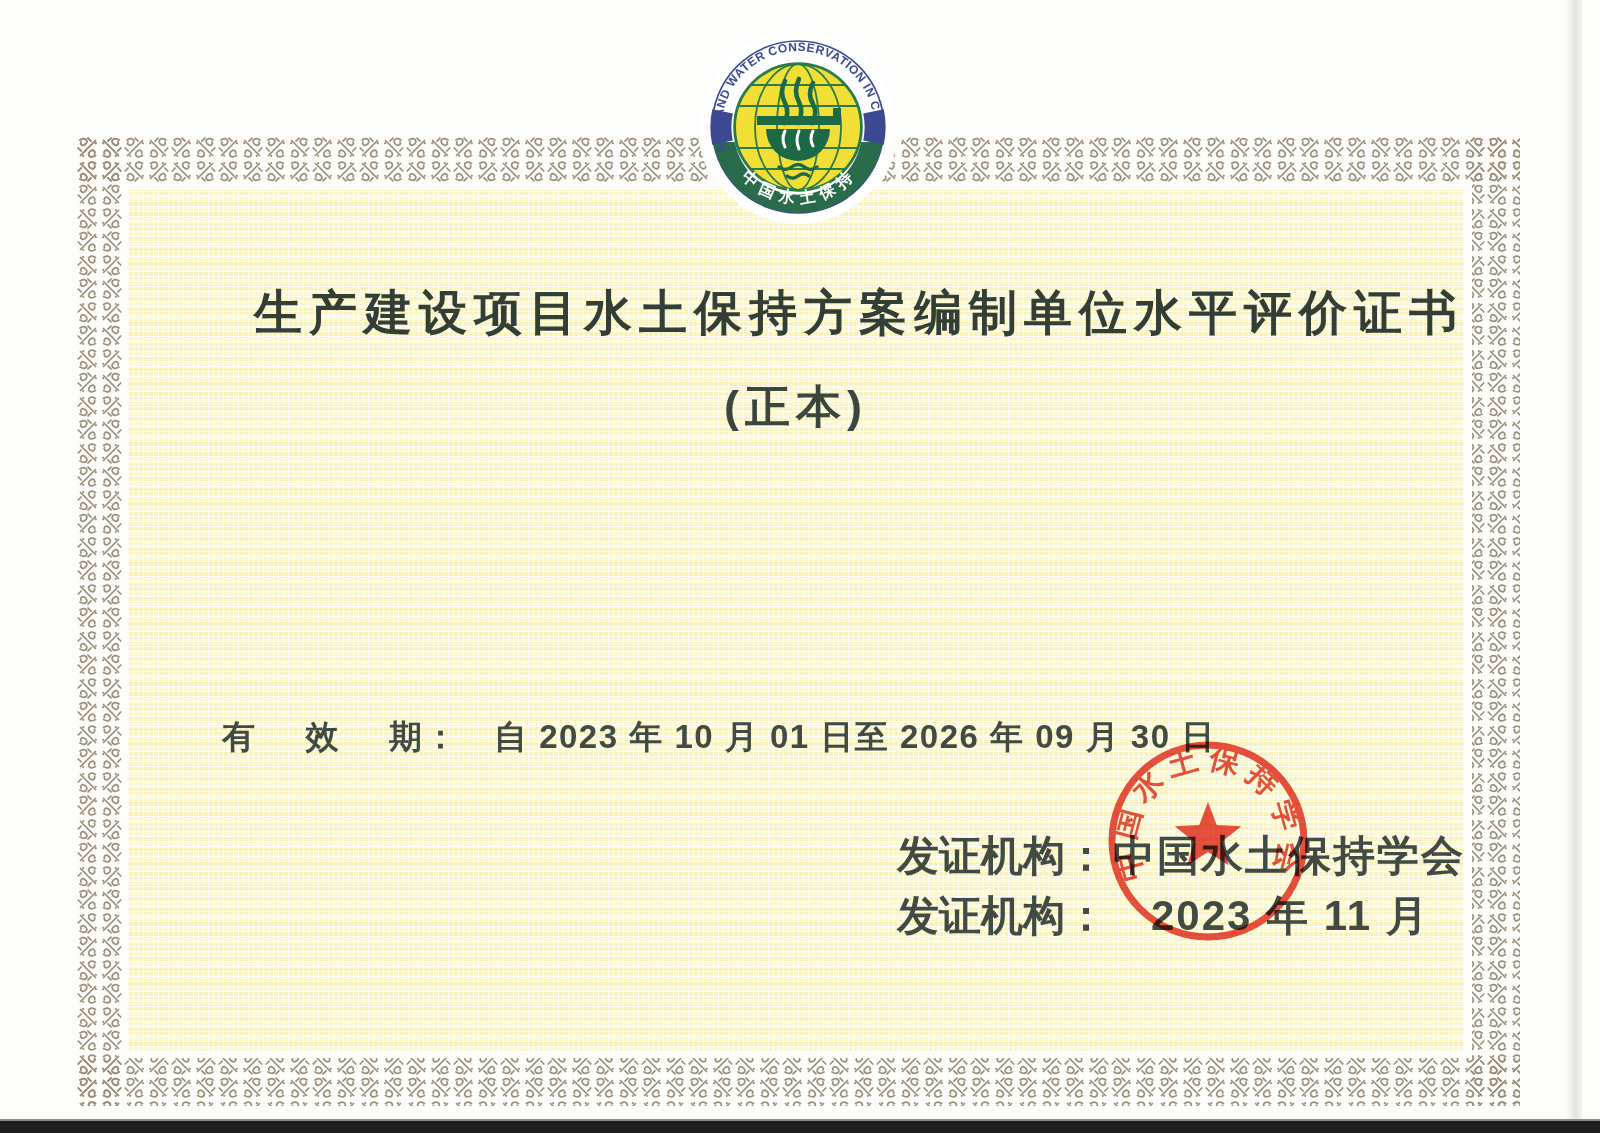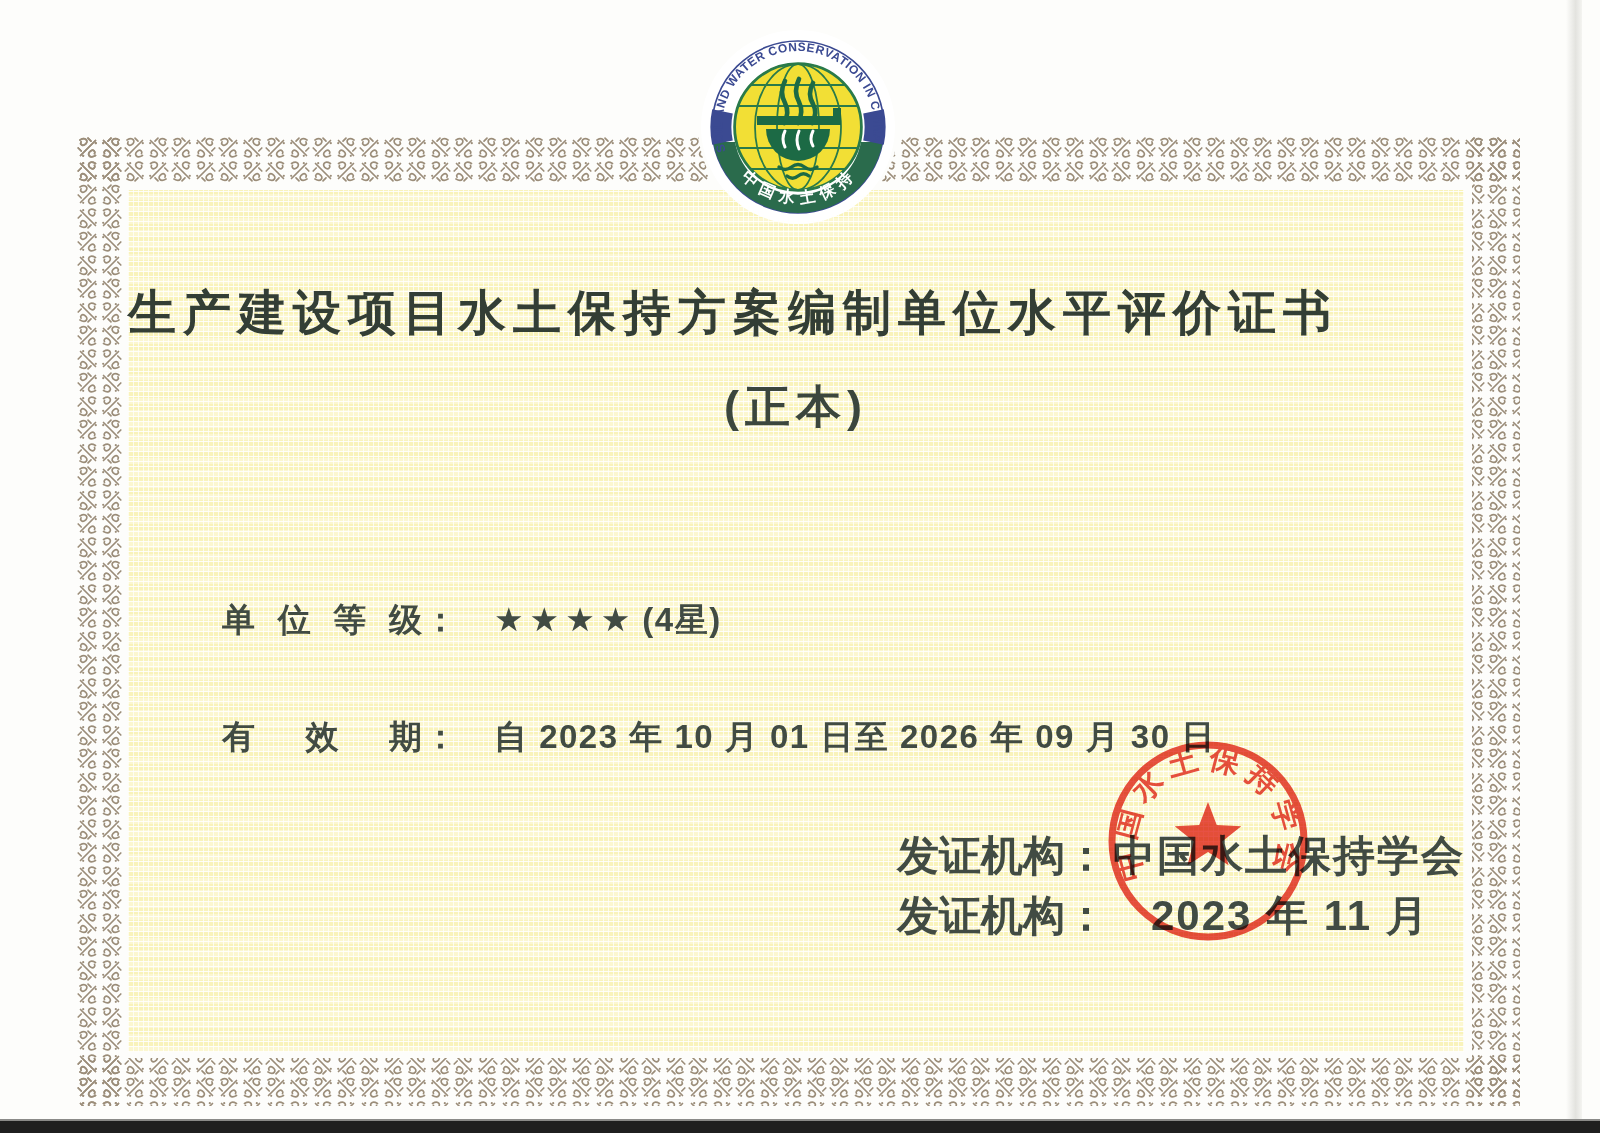--- a/index.html
+++ b/index.html
@@ -28,21 +28,21 @@
       repeating-linear-gradient(0deg, rgba(255,255,255,.88) 0 1px, rgba(255,255,255,0) 1px 5px),
       repeating-linear-gradient(90deg, rgba(255,255,255,.72) 0 1px, rgba(255,255,255,0) 1px 5px),
       repeating-linear-gradient(0deg, rgba(255,252,235,.45) 0 6px, rgba(255,255,255,0) 6px 12px);
   }
 
   
   .logo{left:698px;top:27px;width:200px;height:200px;}
 
   
   .cert-title{
-    left:128px;top:281px;width:1336px;text-align:left;
+    left:128px;top:281px;width:1336px;text-align:right;
     font-size:48px;font-weight:700;letter-spacing:7px;color:#333e35;margin:0;
   }
   .cert-subtitle{
     left:128px;top:377px;width:1336px;text-align:center;
     font-size:45px;font-weight:700;letter-spacing:6px;color:#3b463d;
   }
   .fields{left:222px;top:475px;width:1100px;height:300px;}
   .f-row{position:absolute;left:0;height:44px;white-space:nowrap;
     font-size:33px;font-weight:600;color:#414b43;}
   .f-row.r0{top:0;}  .f-row.r1{top:60px;} .f-row.r2{top:123px;}
@@ -149,24 +149,20 @@
   </text>
   <text font-size="16" font-weight="700" letter-spacing="6" fill="#ffffff">
     <textPath href="#logoBotArc" startOffset="2">中国水土保持</textPath>
   </text>
 </svg>
 
 <h1 class="abs cert-title">生产建设项目水土保持方案编制单位水平评价证书</h1>
 <div class="abs cert-subtitle">(正本)</div>
 
 <div class="abs fields">
-  <div class="f-row r2">
-    <span class="f-label">单 位 等 级</span><span class="f-colon">：</span>
-    <span class="f-value"><span class="stars">★★★★</span><span>(4星)</span></span>
-  </div>
   <div class="f-row r4">
     <span class="f-label">有 效 期</span><span class="f-colon">：</span>
     <span class="f-value">自 2023 年 10 月 01 日至 2026 年 09 月 30 日</span>
   </div>
 </div>
 
 <div class="abs issuer-row ir0">
   <span>发证机构</span><span>：</span><span class="issuer-value">中国水土保持学会</span>
 </div>
 <div class="abs issuer-row ir1">

